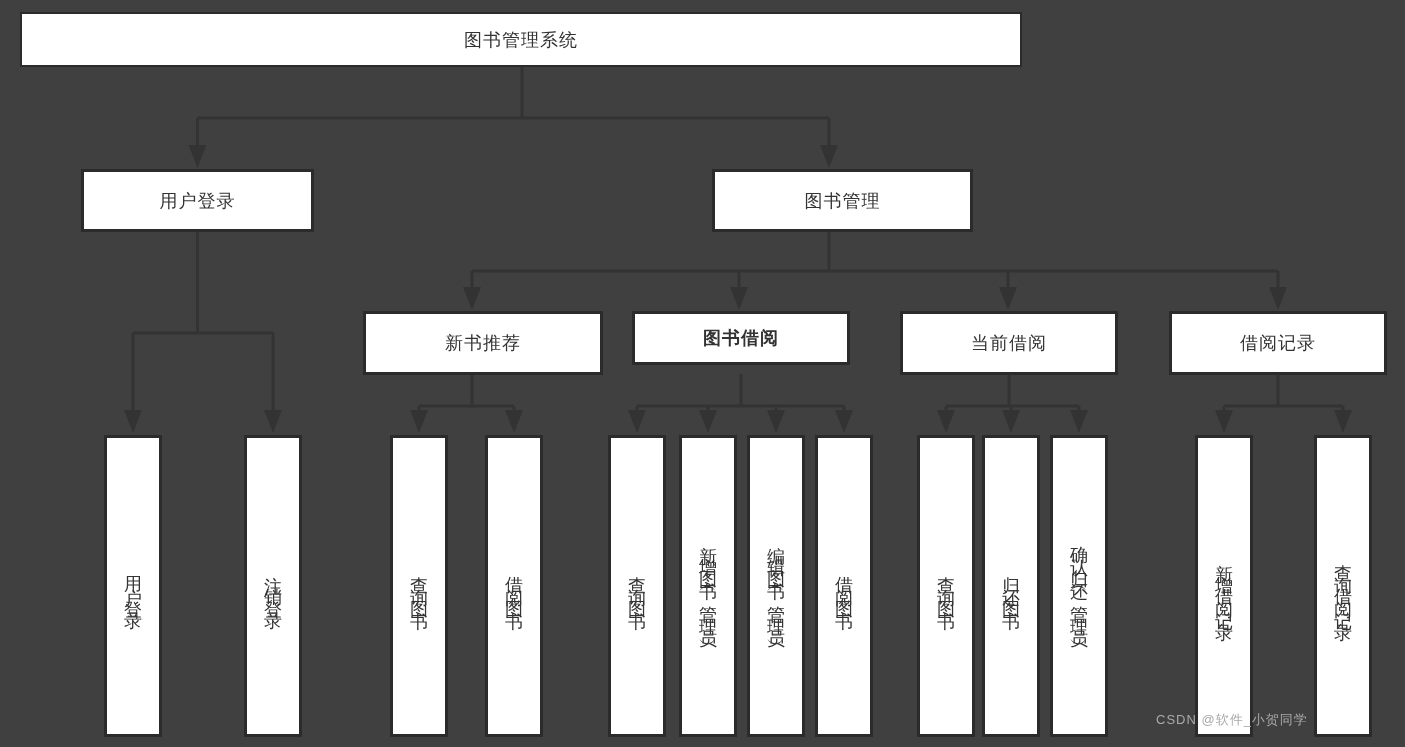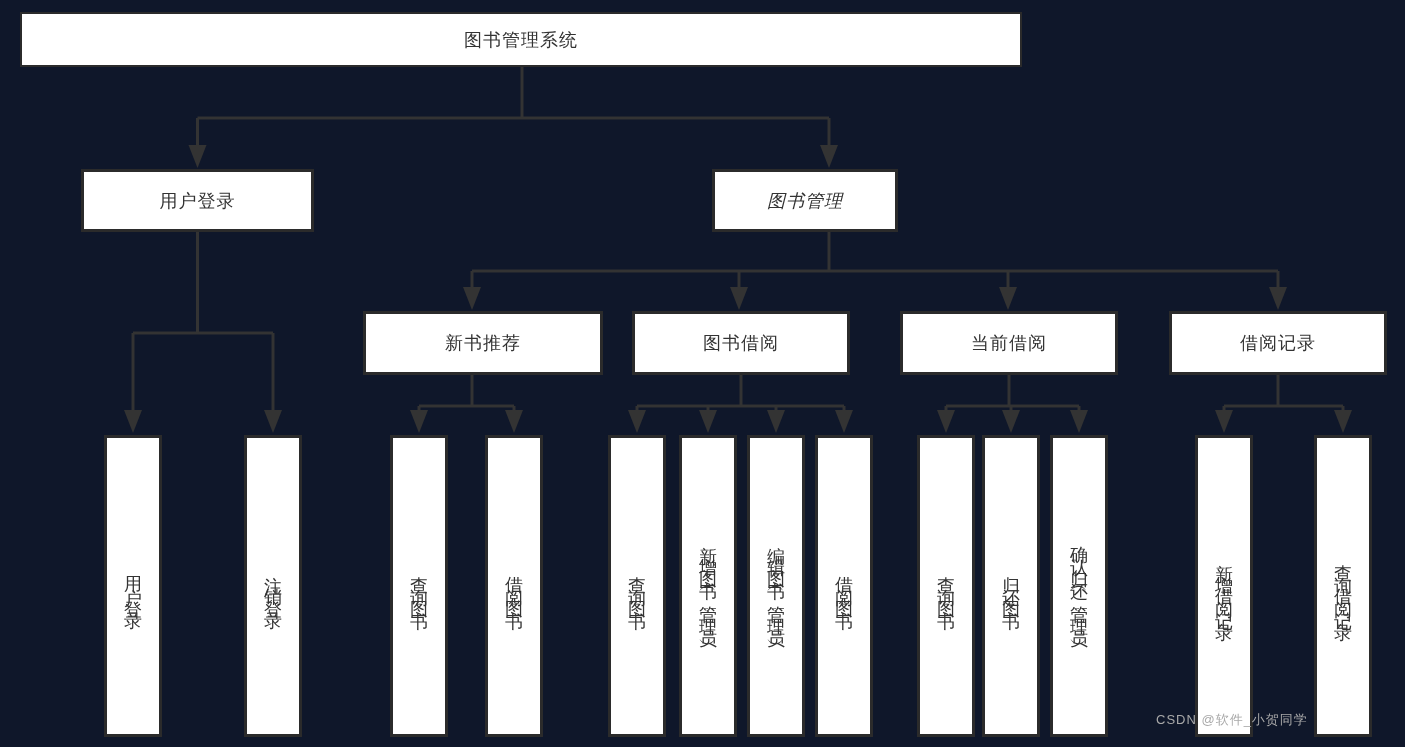--- a/index.html
+++ b/index.html
@@ -5,21 +5,21 @@
   html, body {
     margin: 0;
     padding: 0;
     background: #ffffff;
     font-family: "Liberation Sans", "DejaVu Sans", sans-serif;
   }
   .stage {
     position: relative;
     width: 1405px;
     height: 747px;
-    background: #0f172a;
+    background: #404040;
     overflow: hidden;
   }
   svg.connectors {
     position: absolute;
     left: 0; top: 0;
     width: 1405px;
     height: 747px;
   }
   .box {
     position: absolute;
@@ -102,24 +102,24 @@
       <path d="M1070,410 L1088,410 L1079,433 Z"></path>
 
       <path d="M1215,410 L1233,410 L1224,433 Z"></path>
       <path d="M1334,410 L1352,410 L1343,433 Z"></path>
     </g>
   </svg>
 
   <div class="box root" style="left:20px; top:12px; width:1002px; height:55px;">图书管理系统</div>
 
   <div class="box" style="left:81px; top:169px; width:233px; height:63px;">用户登录</div>
-  <div class="box" style="left:712px; top:169px; width:186px; height:63px;font-style:italic;">图书管理</div>
+  <div class="box" style="left:712px; top:169px; width:261px; height:63px;">图书管理</div>
 
   <div class="box" style="left:363px; top:311px; width:240px; height:64px;">新书推荐</div>
-  <div class="box" style="left:632px; top:311px; width:218px; height:64px;">图书借阅</div>
+  <div class="box" style="left:632px; top:311px; width:218px; height:54px;font-weight:bold;">图书借阅</div>
   <div class="box" style="left:900px; top:311px; width:218px; height:64px;">当前借阅</div>
   <div class="box" style="left:1169px; top:311px; width:218px; height:64px;">借阅记录</div>
 
   <div class="box v" style="left:104px; top:435px; width:58px; height:302px;">用户登录</div>
   <div class="box v" style="left:244px; top:435px; width:58px; height:302px;">注销登录</div>
 
   <div class="box v" style="left:390px; top:435px; width:58px; height:302px;">查询图书</div>
   <div class="box v" style="left:485px; top:435px; width:58px; height:302px;">借阅图书</div>
 
   <div class="box v" style="left:608px; top:435px; width:58px; height:302px;">查询图书</div>

